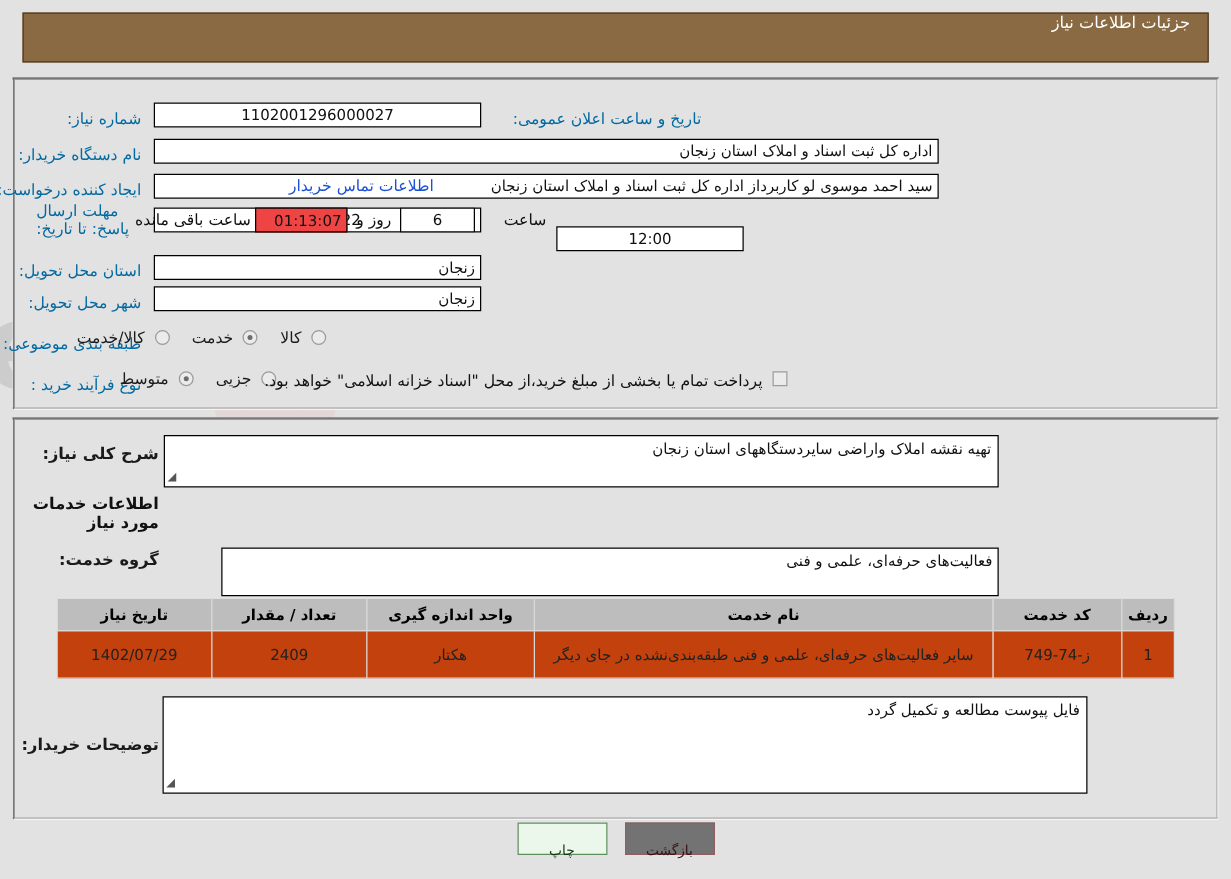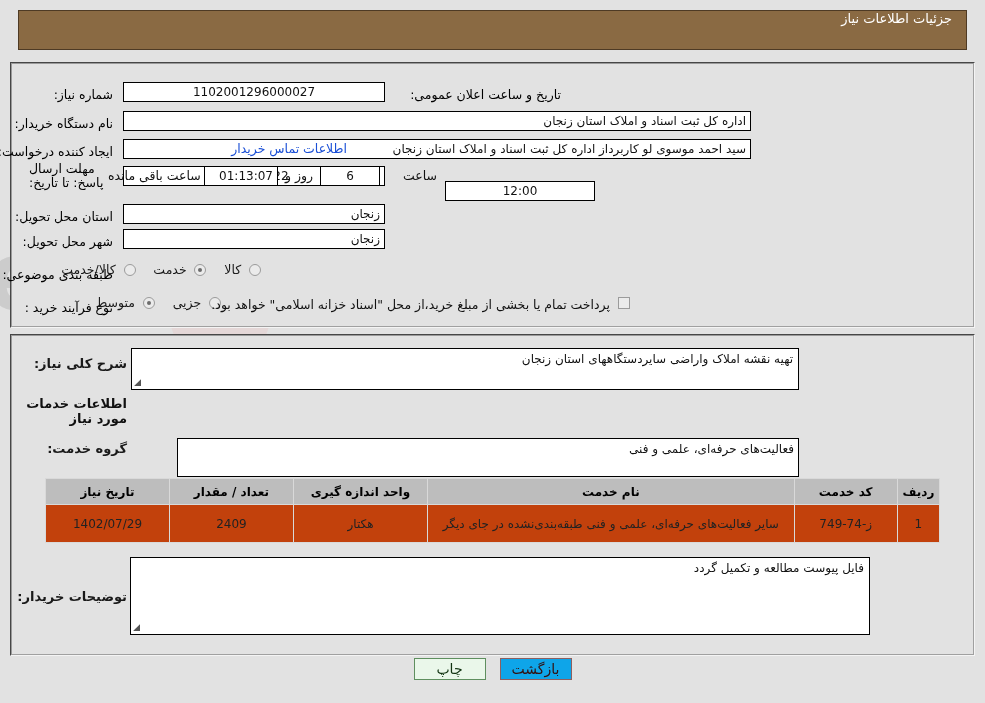--- a/index.html
+++ b/index.html
@@ -63,21 +63,21 @@
   
   .row {
     position: absolute;
     display: flex;
     align-items: center;
     height: 24px;
     white-space: nowrap;
   }
   .lbl {
     font-size: 12.5px;
-    color: #000000;
+    color: #0369a1;
     text-align: left;
     padding-left: 6px;
     white-space: nowrap;
   }
   .lbl-2line{
     line-height: 14px;
     white-space: normal;
     text-align: left;
   }
 
@@ -88,21 +88,21 @@
     line-height: 18px;
     font-size: 12px;
     padding: 0 4px;
     color: #111;
     overflow: hidden;
     text-overflow: clip;
     white-space: nowrap;
   }
   .fld.center { text-align: center; }
   .fld.right  { text-align: right; }
-  .fld.yellow { background: #ffffff; text-align: center; padding-left: 44px; }
+  .fld.yellow { background: #ef4444; text-align: center; padding-left: 44px; }
 
   .linktext {
     color: #1a4fd6;
     font-size: 12.5px;
     white-space: nowrap;
     cursor: pointer;
   }
 
   .plain {
     font-size: 12.5px;
@@ -208,27 +208,27 @@
     display: flex;
     justify-content: center;
     gap: 14px;
     z-index: 3;
   }
   .btn {
     min-width: 72px;
     height: 22px;
     line-height: 20px;
     text-align: center;
-    font-size: 14px;
+    font-size: 11px;
     border: 1px solid #555;
     cursor: pointer;
-    padding: 0 10px;
+    padding: 12px 10px;
   }
   .btn-print  { background: #eaf7ea; border-color: #5f8f5f; color: #113311; }
-  .btn-back   { background: #0ea5e9; border-color: #8f5f5f; color: #331111; }
+  .btn-back   { background: #737373; border-color: #8f5f5f; color: #331111; }
 </style>
 </head>
 <body>
 
 <div class="page">
 
   <svg class="watermark" viewBox="0 0 985 230">
     <g opacity="0.30">
       <path d="M165 20 q55 -18 110 0 v95 q0 70 -55 100 q-55 -30 -55 -100 z" fill="#e9bcbc" stroke="none"></path>
       <path d="M205 62 l42 -16 l14 34 l-42 16 z" fill="#f6dede"></path>

